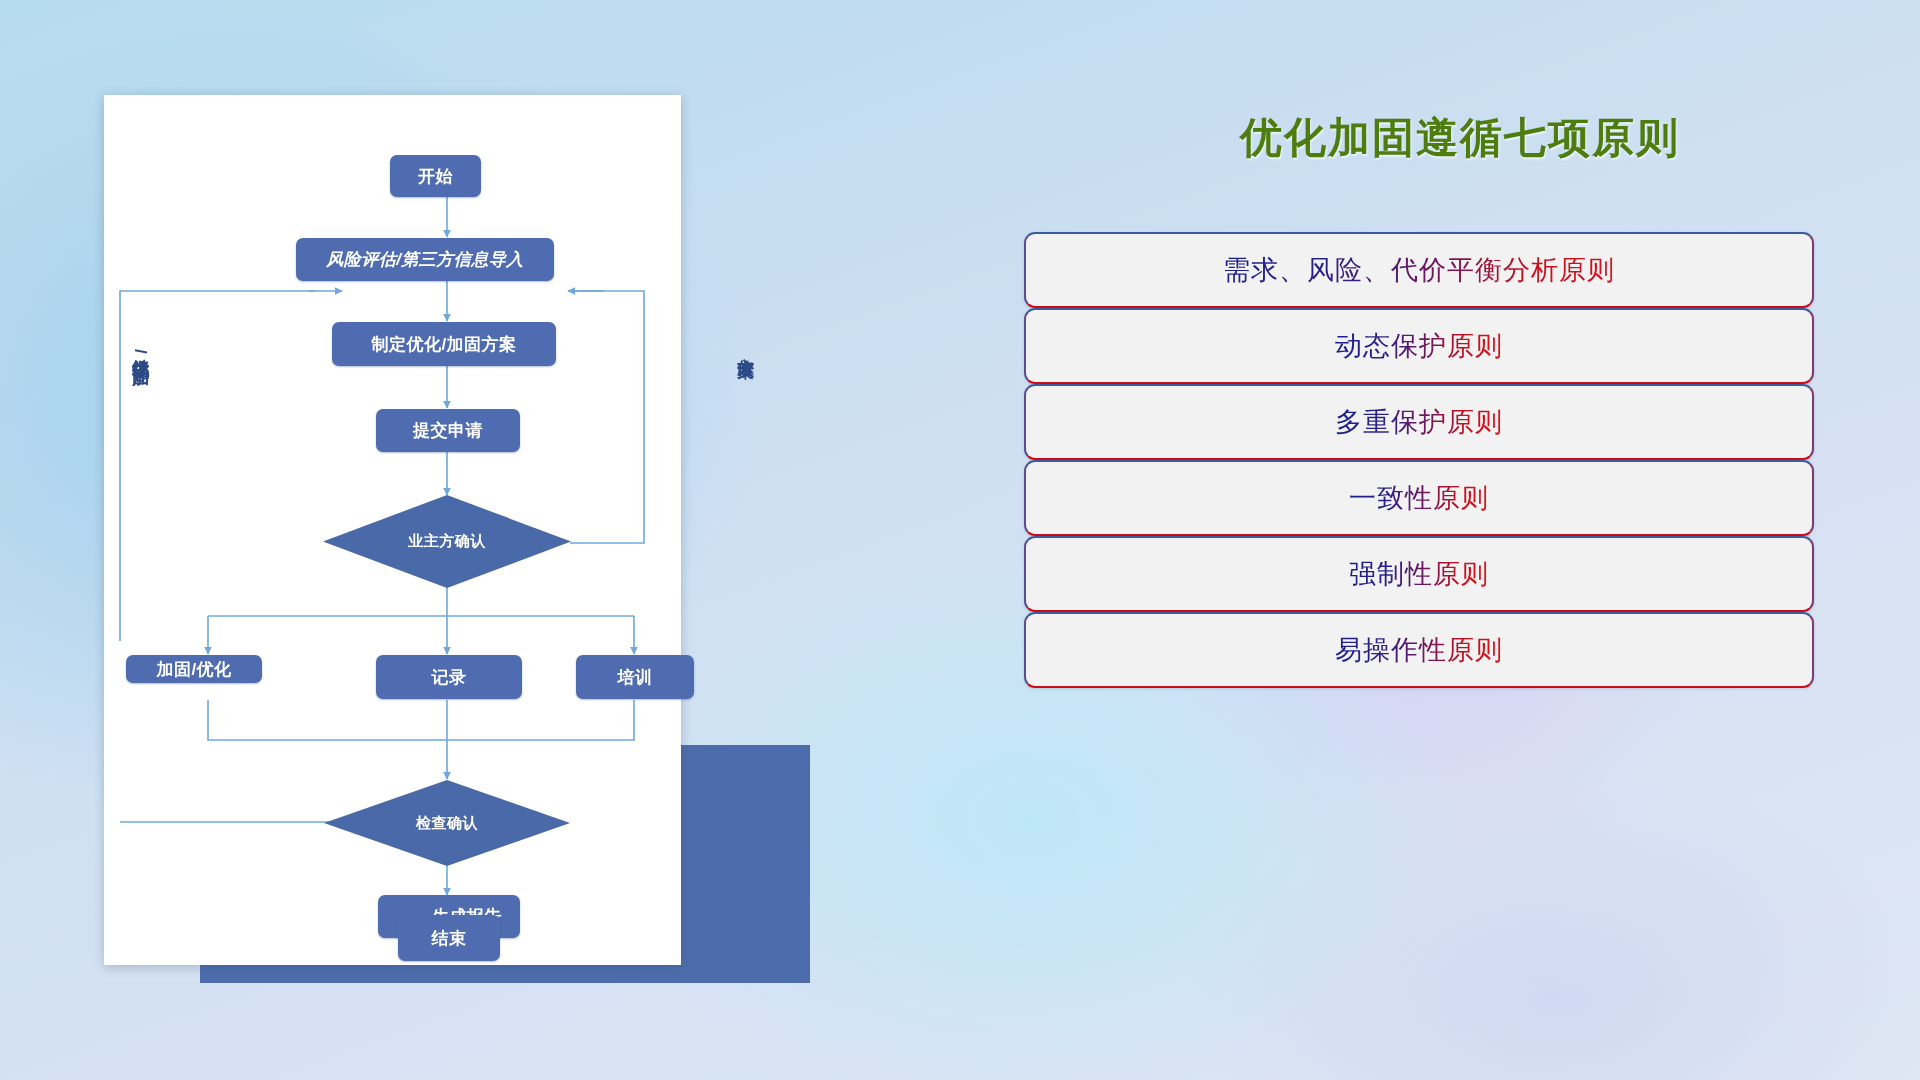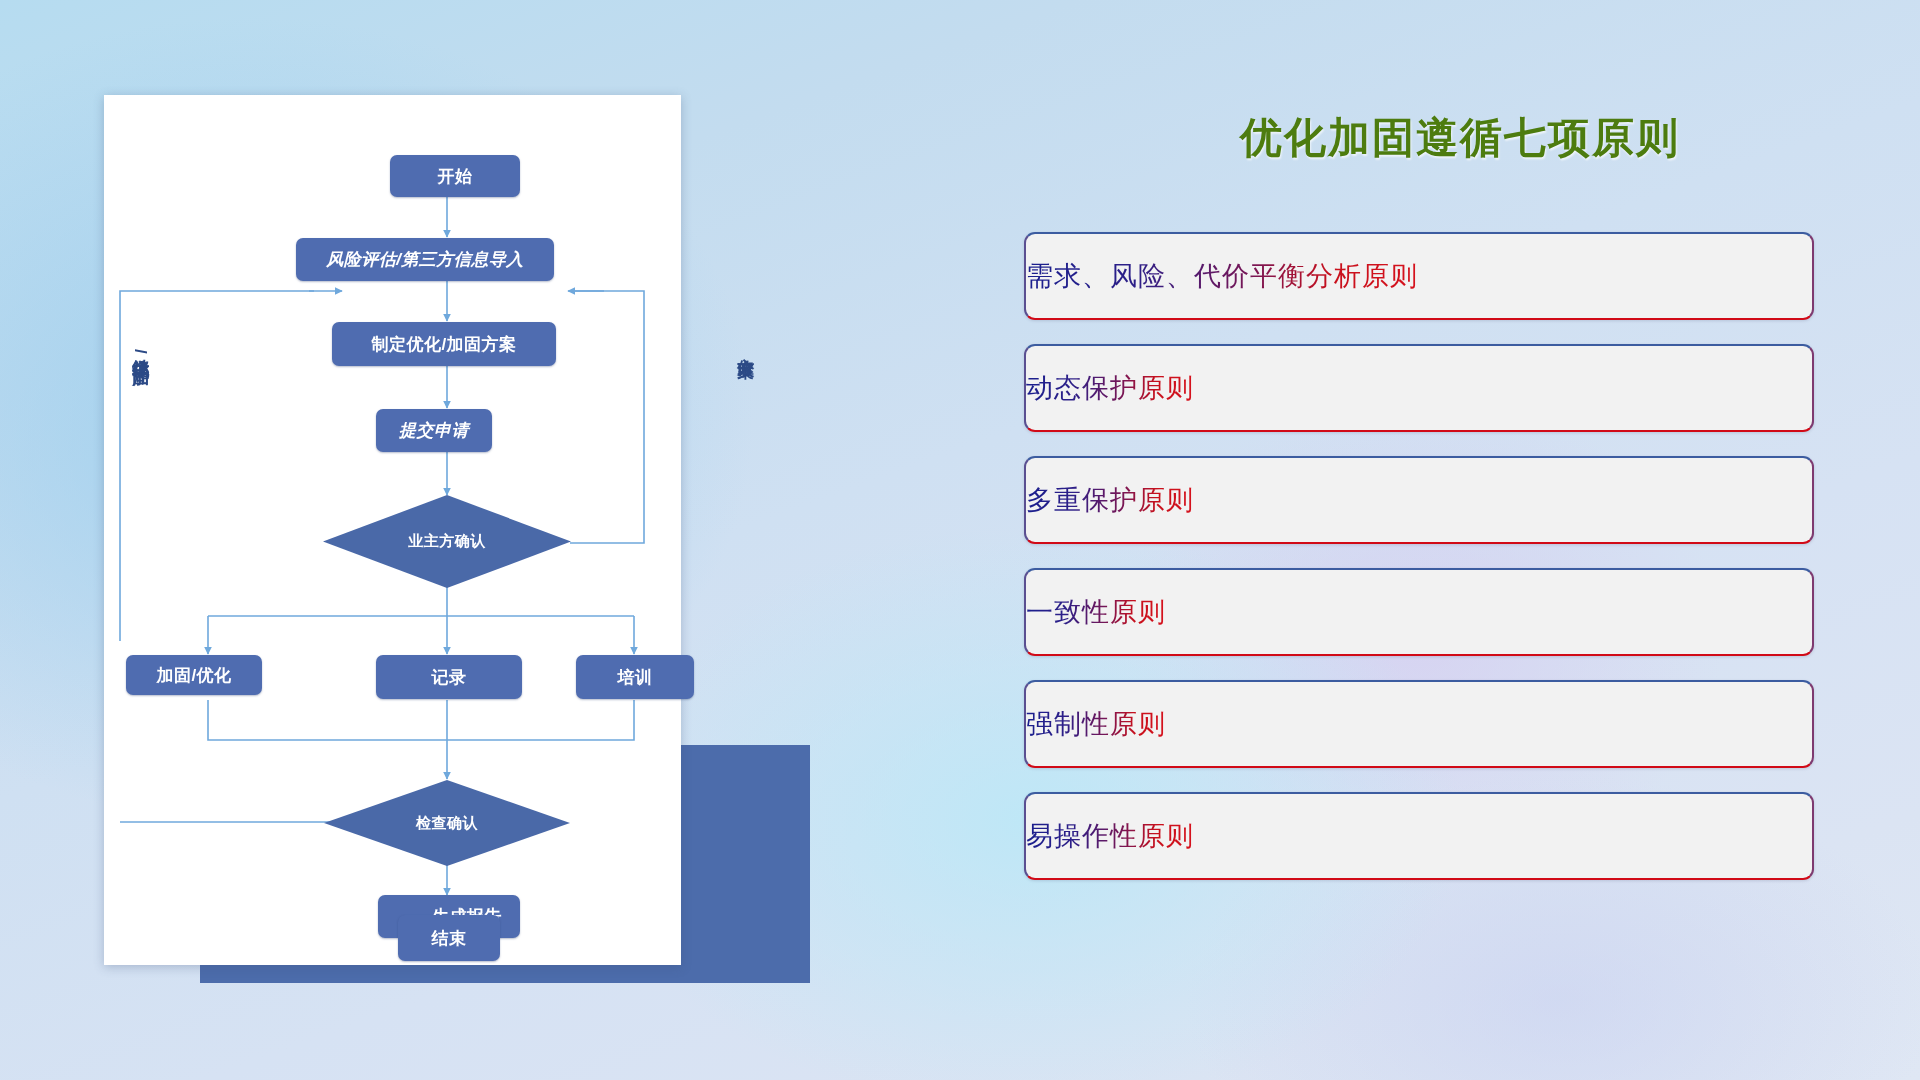--- a/index.html
+++ b/index.html
@@ -88,29 +88,29 @@
     font-size: 42px; font-weight: bold;
     color: #4d7c0f;
     letter-spacing: 2px;
     text-shadow: 1px 2px 2px rgba(255,255,255,0.65);
   }
 
   #card-list { position: absolute; left: 14px; top: 232px; width: 790px; }
 
   .pcard {
     position: relative;
-    height: 88px;
-    margin-bottom: 24px;
+    height: 76px;
+    margin-bottom: 0;
     background: #f2f2f2;
     border-radius: 11px;
     border-top: 2px solid #3c5ca0;
     border-left: 2px solid #5a4f91;
     border-right: 2px solid #7e3a70;
     border-bottom: 2px solid #d10a17;
-    display: flex; align-items: center; justify-content: flex-start;
+    display: flex; align-items: center; justify-content: center;
     box-shadow: 0 1px 3px rgba(60,70,110,0.18);
   }
   .pcard-label {
     font-size: 27px;
     font-weight: 500;
     letter-spacing: 1px;
     background: linear-gradient(90deg, #1a1f8e 0%, #2d1f88 28%, #7a1654 58%, #c8101c 78%, #d6121d 100%);
     -webkit-background-clip: text;
     background-clip: text;
     color: transparent;
@@ -162,44 +162,44 @@
         <line x1="343" y1="645" x2="343" y2="684" marker-end="url(#ah)"></line>
 
         <path d="M240,727 L16,727"></path>
 
         <line x1="343" y1="770" x2="343" y2="800" marker-end="url(#ah)"></line>
 
         <line x1="343" y1="843" x2="343" y2="863" marker-end="url(#ah)"></line>
       </g>
     </svg>
 
-    <div class="node rect" style="left:286px; top:60px; width:130px; height:42px;">
+    <div class="node rect" style="left:286px; top:60px; width:91px; height:42px;">
       <span>开始</span>
     </div>
 
     <div class="node rect" style="left:192px; top:143px; width:258px; height:43px;font-style:italic;">
       <span>风险评估/第三方信息导入</span>
     </div>
 
     <div class="node rect" style="left:228px; top:227px; width:224px; height:44px;">
       <span>制定优化/加固方案</span>
     </div>
 
-    <div class="node rect" style="left:272px; top:314px; width:116px; height:43px;font-style:italic;">
+    <div class="node rect" style="left:272px; top:314px; width:144px; height:43px;">
       <span>提交申请</span>
     </div>
 
     <div class="node diamond" style="left:219px; top:400px; width:248px; height:93px;">
       <svg class="diamond-shape" width="248" height="93" viewBox="0 0 248 93">
         <polygon points="124,0 248,46.5 124,93 0,46.5" fill="#4a69a8"></polygon>
       </svg>
       <span class="dlabel">业主方确认</span>
     </div>
 
-    <div class="node rect" style="left:22px; top:560px; width:136px; height:40px;">
+    <div class="node rect" style="left:22px; top:560px; width:136px; height:28px;">
       <span>加固/优化</span>
     </div>
 
     <div class="node rect" style="left:272px; top:560px; width:146px; height:44px;">
       <span>记录</span>
     </div>
 
     <div class="node rect" style="left:472px; top:560px; width:118px; height:44px;">
       <span>培训</span>
     </div>

